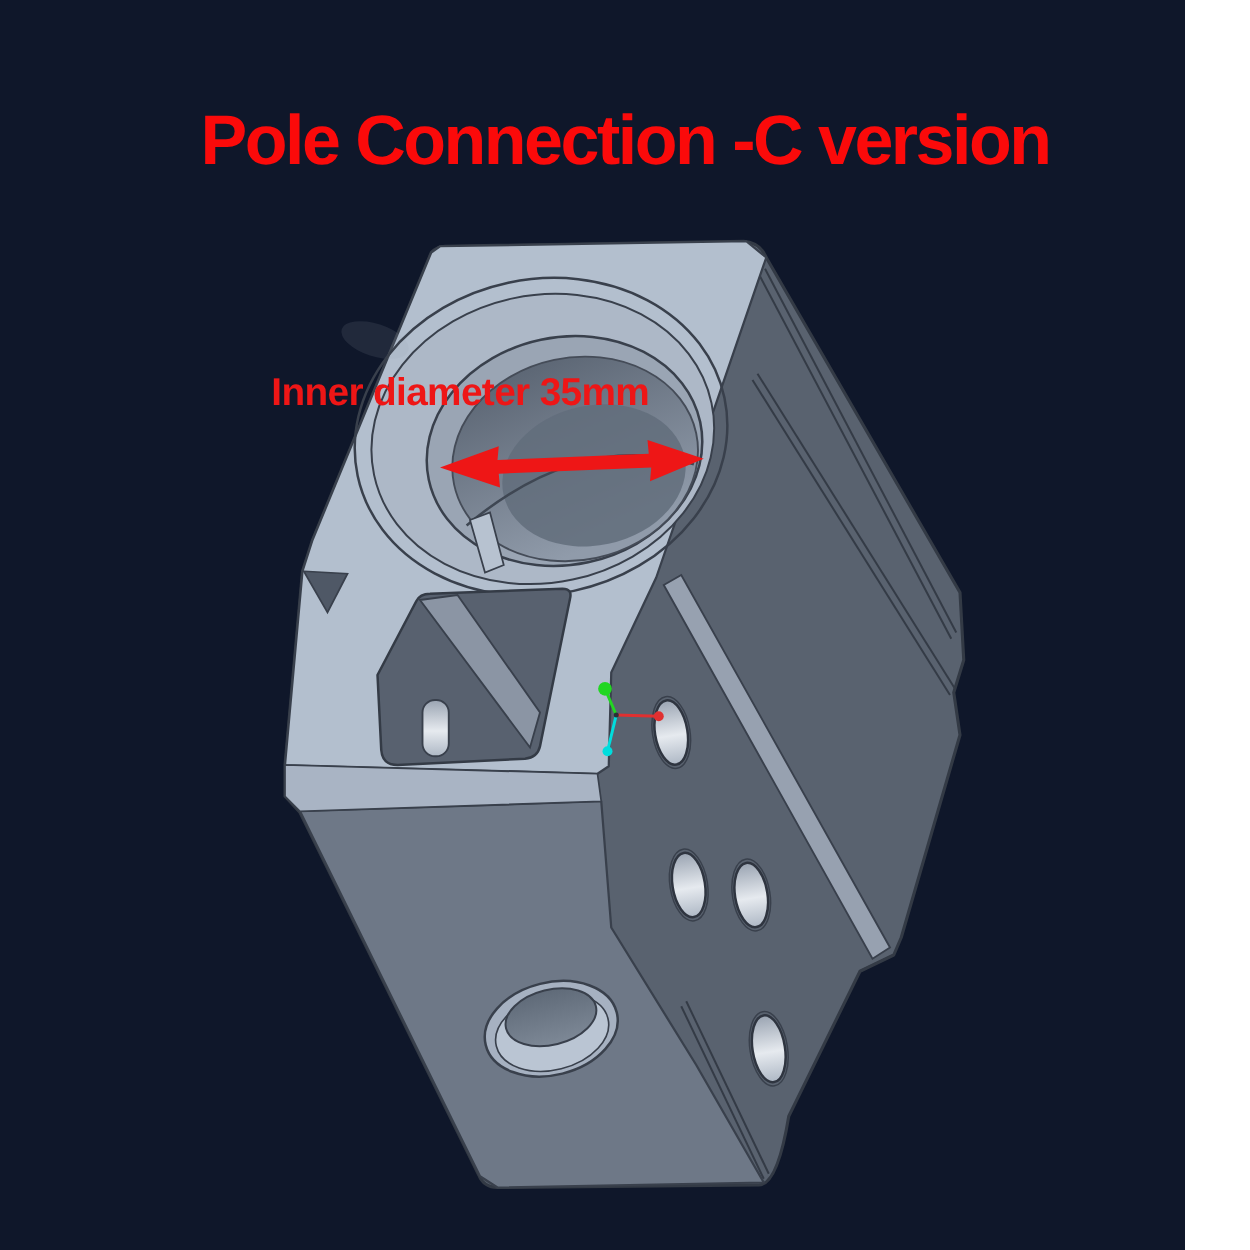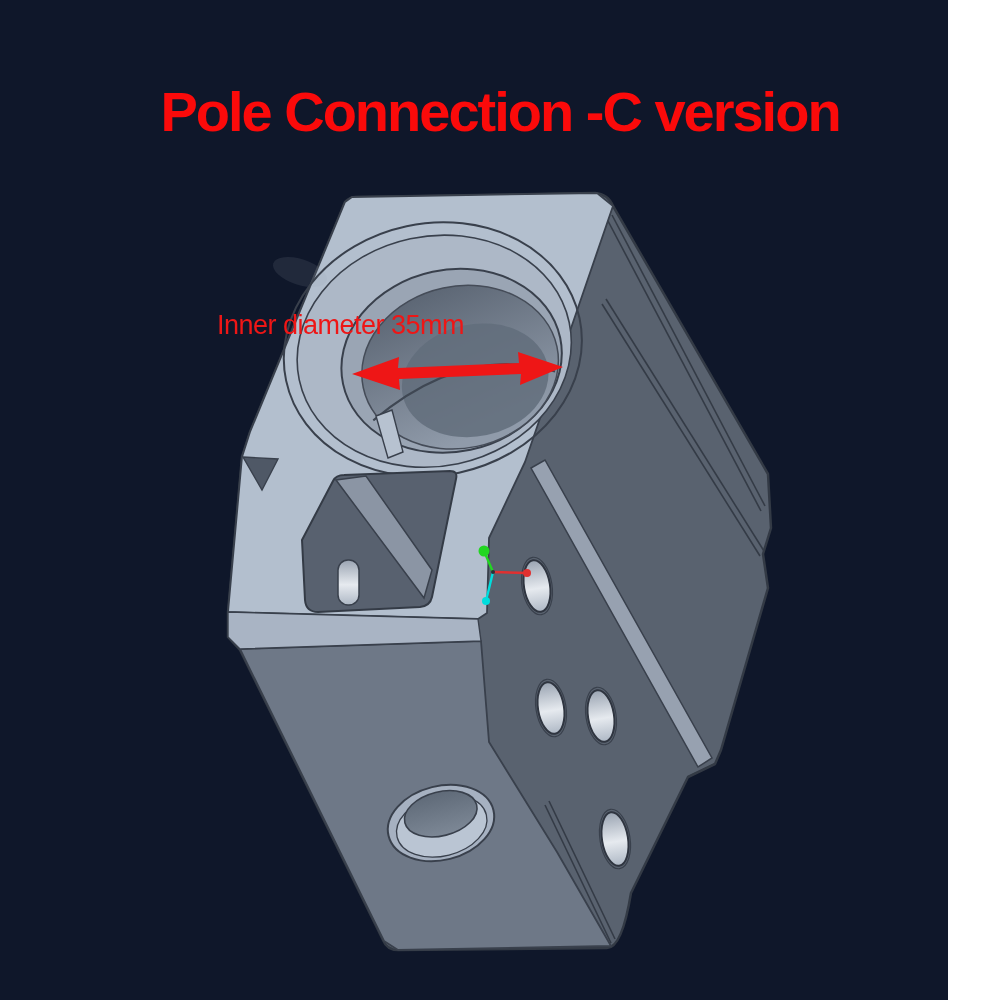--- a/index.html
+++ b/index.html
@@ -6,22 +6,22 @@
   .canvas{
     position:relative;width:948px;height:1000px;background:#0f172a;
     overflow:hidden;font-family:"Liberation Sans", sans-serif;
   }
   .title{
     position:absolute;top:79px;left:0;width:1000px;text-align:center;
     font-size:56px;font-weight:bold;letter-spacing:-2px;color:#fb0a0a;
     white-space:nowrap;
   }
   .dim-label{
-    position:absolute;left:217px;top:310px;
-    font-size:27px;font-weight:normal;letter-spacing:-0.5px;color:#ee1616;
+    position:absolute;left:217px;top:296px;
+    font-size:31px;font-weight:bold;letter-spacing:-0.5px;color:#ee1616;
     white-space:nowrap;
   }
   svg.part{position:absolute;left:0;top:0;}
 </style>
 </head>
 <body>
 
 <div class="canvas">
 
   <div class="title">Pole Connection -C version</div>

